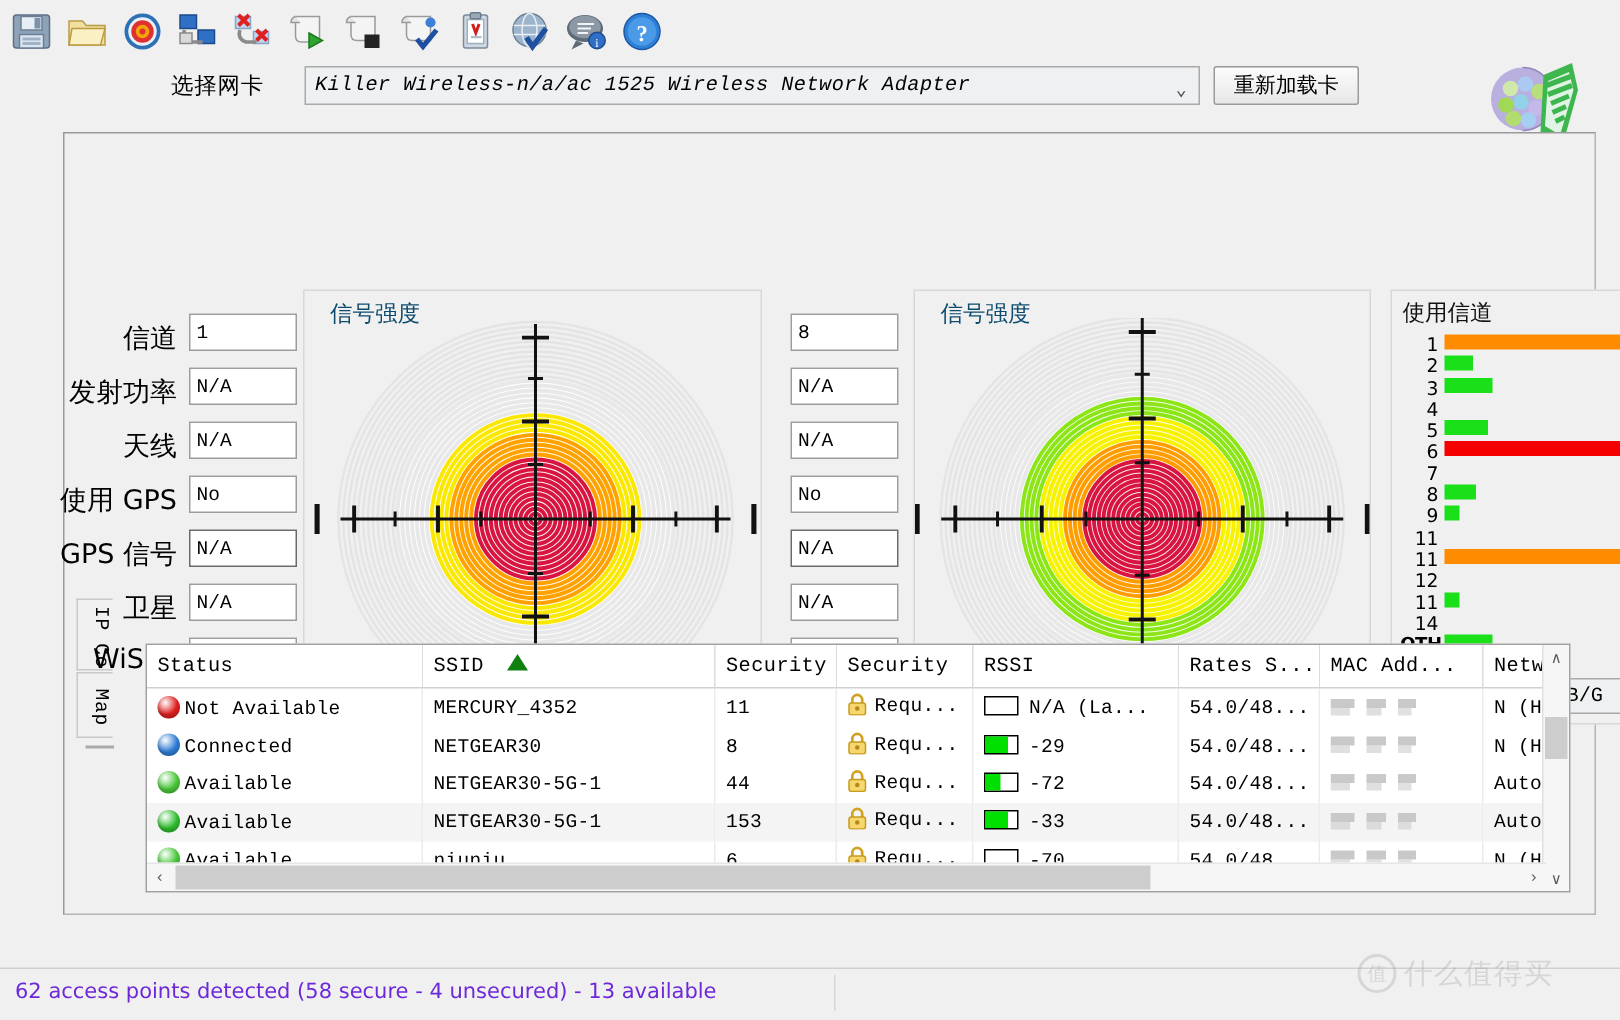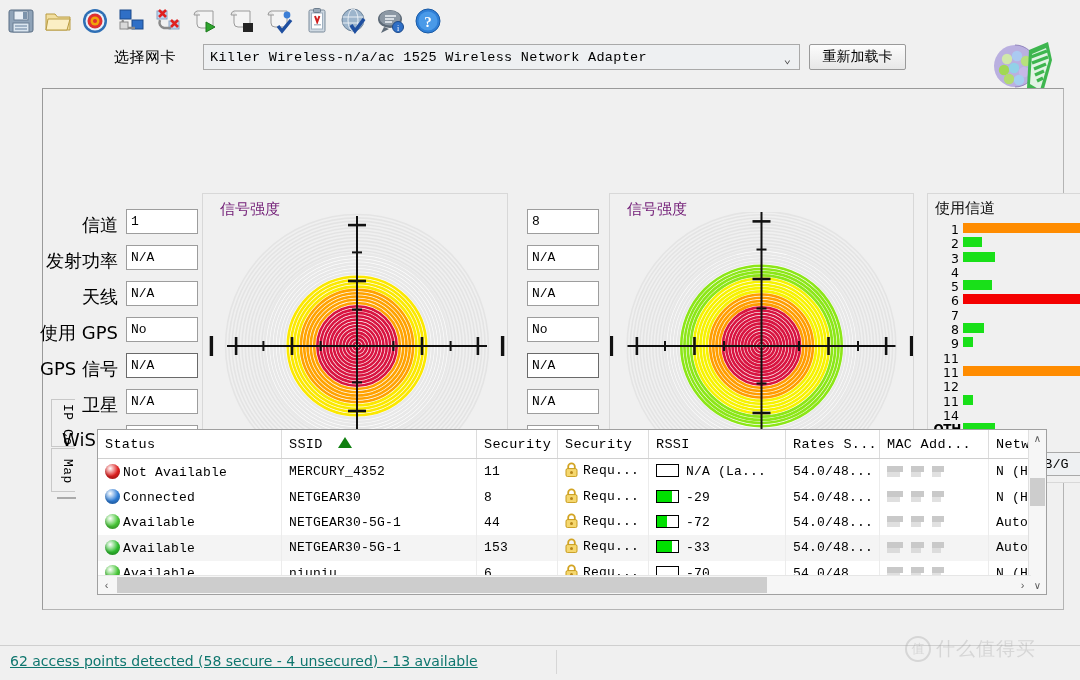--- a/index.html
+++ b/index.html
@@ -27,21 +27,21 @@
     letter-spacing:0.5px;
   }
   .adapter-combo{
     position:absolute;left:203px;top:0px;width:597px;height:26px;
     background:#eef0f2;border:1px solid #a9a9a9;
     box-sizing:border-box;
     display:flex;align-items:center;
     font-family:"Liberation Mono",monospace;font-size:13.5px;
     cursor:pointer;
   }
-  .adapter-combo .val{padding-left:6px;white-space:nowrap;overflow:hidden;letter-spacing:.3px;}
+  .adapter-combo .val{padding-left:6px;white-space:nowrap;overflow:hidden;letter-spacing:.3px;font-style:italic;}
   .adapter-combo .arrow{position:absolute;right:8px;top:7px;color:#444;font-size:12px;}
   .reload-btn{
     position:absolute;left:809px;top:0px;width:97px;height:26px;
     background:linear-gradient(#fcfcfc,#e7e7e7);
     border:1px solid #9a9a9a;border-radius:2px;
     display:flex;align-items:center;justify-content:center;
     font-family:"DejaVu Sans",sans-serif;font-size:14px;
     cursor:pointer;box-sizing:border-box;
   }
   .app-logo{position:absolute;left:985px;top:-14px;width:76px;height:76px;}
@@ -76,21 +76,21 @@
 
   
   .radar-panel{
     position:absolute;top:104px;
     border:1px solid #d8d8d8;background:#f0f0f0;box-sizing:border-box;
   }
   .radar-panel.p1{left:159px;width:306px;height:290px;}
   .radar-panel.p2{left:566px;width:305px;height:290px;}
   .radar-title{
     position:absolute;left:14px;top:6px;
-    font-family:"DejaVu Sans",sans-serif;font-size:15px;color:#701a75;
+    font-family:"DejaVu Sans",sans-serif;font-size:15px;color:#0c4a6e;
     background:#f0f0f0;padding:0 3px;
   }
   .radar-canvas{position:absolute;left:0;top:18px;width:100%;height:268px;}
 
   
   .chan-panel{
     position:absolute;left:884px;top:104px;width:180px;height:290px;
     border:1px solid #d8d8d8;background:#f0f0f0;box-sizing:border-box;
   }
   .chan-title{
@@ -168,21 +168,21 @@
   .hs-l{left:0;} .hs-r{right:0;}
   .hs-thumb{position:absolute;left:19px;top:1px;width:650px;height:16px;background:#cdcdcd;cursor:pointer;}
 
   
   .statusbar{
     position:absolute;left:0;bottom:0;width:1080px;height:34px;
     background:#f0f0f0;border-top:1px solid #cfcfcf;
   }
   .status-text{
     position:absolute;left:10px;top:7px;
-    font-family:"DejaVu Sans",sans-serif;font-size:14px;color:#0f766e;text-decoration:underline;
+    font-family:"DejaVu Sans",sans-serif;font-size:14px;color:#6d28d9;
   }
   .status-div{position:absolute;left:556px;top:4px;width:1px;height:24px;background:#d6d6d6;}
 
   
   .watermark{position:absolute;left:905px;top:636px;display:flex;align-items:center;gap:5px;opacity:.30;}
   .wm-circle{width:22px;height:22px;border-radius:50%;border:2px solid #9b9b9b;
     display:flex;align-items:center;justify-content:center;
     font-family:"DejaVu Sans",sans-serif;font-size:13px;color:#9b9b9b;}
   .wm-text{font-family:"DejaVu Sans",sans-serif;font-size:19px;color:#9b9b9b;letter-spacing:1px;}
 </style>

